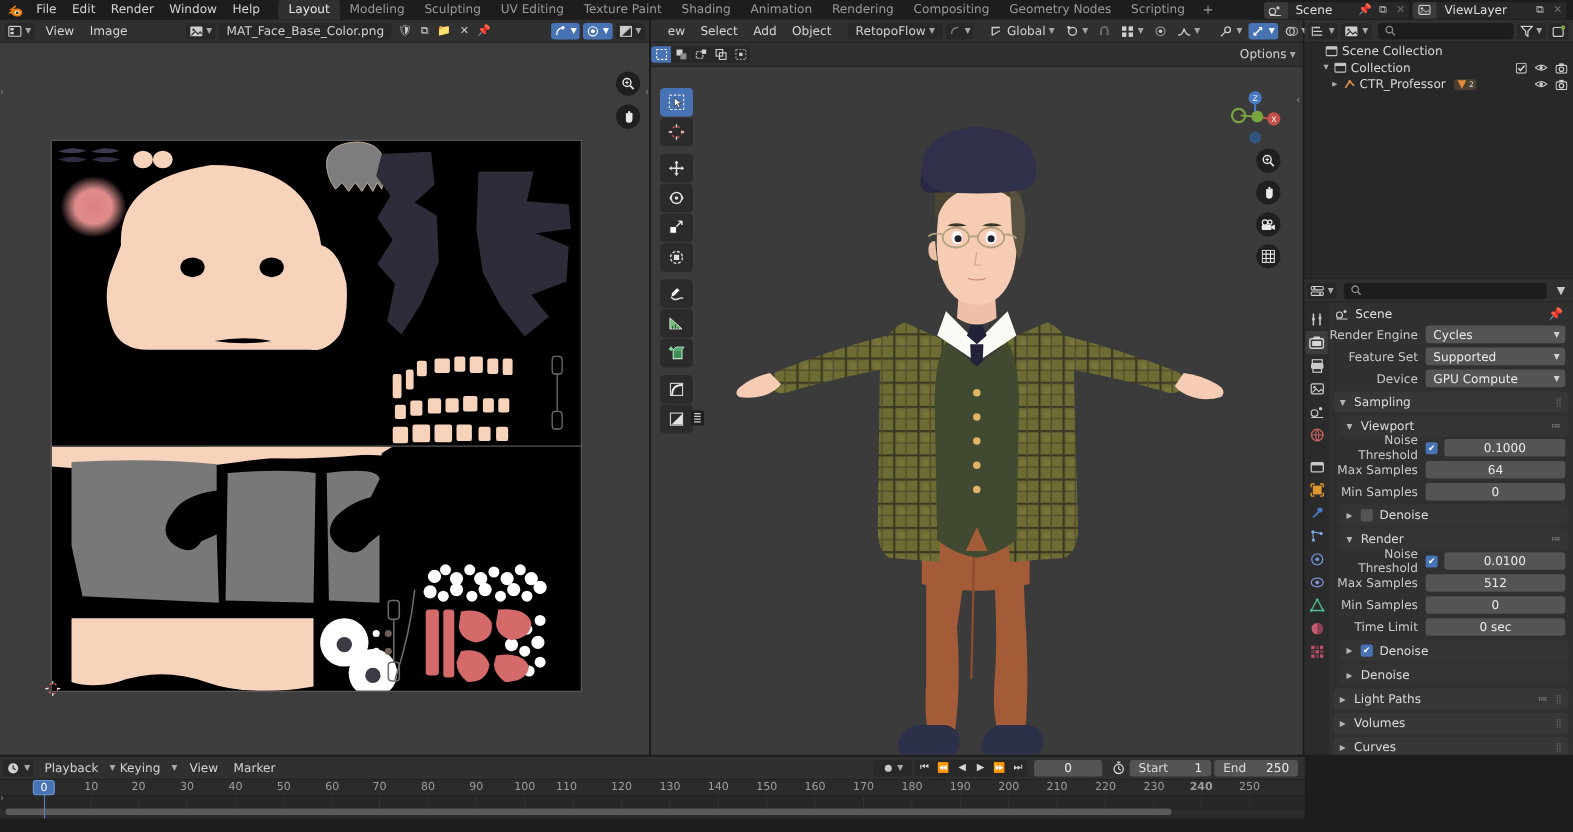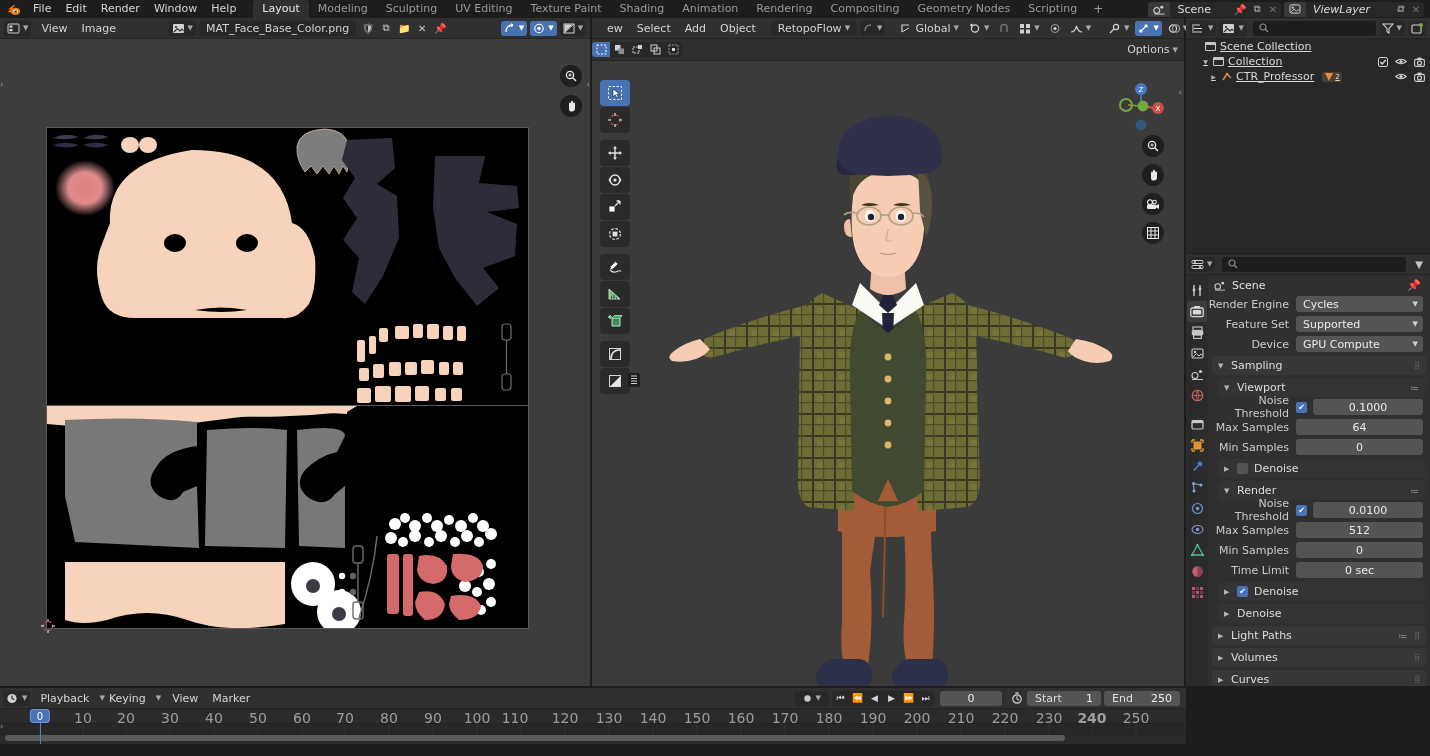--- a/index.html
+++ b/index.html
@@ -118,21 +118,21 @@
   #outliner { left: 1186px; top: 18px; width: 244px; height: 235px; background: #2b2b2b; }
   #outliner-header { height: 21px; display: flex; align-items: center; padding-left: 3px; background: #303030; }
   .outliner-search {
     flex: 1; height: 15px; background: #1d1d1d; border-radius: 3px;
     display: flex; align-items: center; padding-left: 6px; color: #8c8c8c; font-size: 10px;
     margin: 0 3px;
   }
   .outliner-body { position: absolute; left: 0; top: 21px; width: 244px; height: 214px; background: #282828; }
   .ol-row {
     height: 15px; display: flex; align-items: center; font-size: 11px; color: #d8d8d8;
-    padding-left: 4px; position: relative; text-decoration: underline;
+    padding-left: 4px; position: relative;
   }
   .ol-disc { width: 11px; text-align: center; font-size: 6px; color: #b0b0b0; }
   .ol-ico { width: 15px; display: flex; align-items: center; justify-content: center; }
   .ol-name { margin-left: 2px; }
   .ol-right { position: absolute; right: 5px; display: flex; gap: 7px; align-items: center; }
 
   
   #properties { left: 1186px; top: 254px; width: 244px; height: 432px; background: #303030; }
   #prop-header { height: 21px; display: flex; align-items: center; padding-left: 2px; background: #303030; }
   .prop-search {
@@ -189,21 +189,21 @@
   .tl-range {
     height: 15px; background: #545454; border-radius: 3px; display: flex; align-items: center;
     font-size: 11px; color: #eee; overflow: hidden;
   }
   .tl-range .lbl { padding: 0 5px 0 8px; color: #dcdcdc; }
   .tl-range .val { padding: 0 8px 0 2px; }
   .tl-ruler {
     position: absolute; left: 0; top: 21px; width: 1186px; height: 15px;
     background: #2b2b2b; border-bottom: 1px solid #232323;
   }
-  .tick { position: absolute; top: 1px; font-size: 14px; color: #9d9d9d; transform: translateX(-50%); }
+  .tick { position: absolute; top: 1px; font-size: 10px; color: #9d9d9d; transform: translateX(-50%); }
   .tl-strip { position: absolute; left: 0; top: 36px; width: 1186px; height: 12px; background: #272727; }
   .tl-scrollbar {
     position: absolute; left: 5px; top: 47px; width: 1060px; height: 6px;
     background: #5a5a5a; border-radius: 3px;
   }
   .playhead { position: absolute; top: 21px; width: 1px; height: 35px; background: #5680c2; }
   .playhead-chip {
     position: absolute; top: 21px; height: 14px; background: #4772b3; border-radius: 3px;
     display: flex; align-items: center; justify-content: center; font-size: 10px; color: #fff;
     transform: translateX(-50%); padding: 0 6px; border: 1px solid #6f9ad8;
@@ -263,21 +263,21 @@
             <circle cx="4" cy="7" r="3.2" fill="none" stroke="#cfcfcf" stroke-width="1.2"></circle>
             <circle cx="9.5" cy="3.5" r="1.6" fill="#cfcfcf"></circle>
             <path d="M1.5 11 L12.5 11" stroke="#cfcfcf" stroke-width="1"></path>
           </svg>
         </div>
         <div class="id-name">Scene</div>
         <div class="id-btn">📌</div>
         <div class="id-btn">⧉</div>
         <div class="id-btn dim">✕</div>
       </div>
-      <div class="id-block" style="margin-right:6px;font-style:italic;">
+      <div class="id-block" style="margin-right:6px;">
         <div class="id-icon">
           <svg width="12" height="10" viewBox="0 0 13 11">
             <rect x="1" y="1" width="11" height="9" rx="1.5" fill="none" stroke="#cfcfcf" stroke-width="1.1"></rect>
             <circle cx="4" cy="4" r="1.2" fill="#cfcfcf"></circle>
             <path d="M2 9 L5.5 5.5 L8 8 L10 6 L11.5 7.5" fill="none" stroke="#cfcfcf" stroke-width="1"></path>
           </svg>
         </div>
         <div class="id-name">ViewLayer</div>
         <div class="id-btn">⧉</div>
         <div class="id-btn dim">✕</div>

